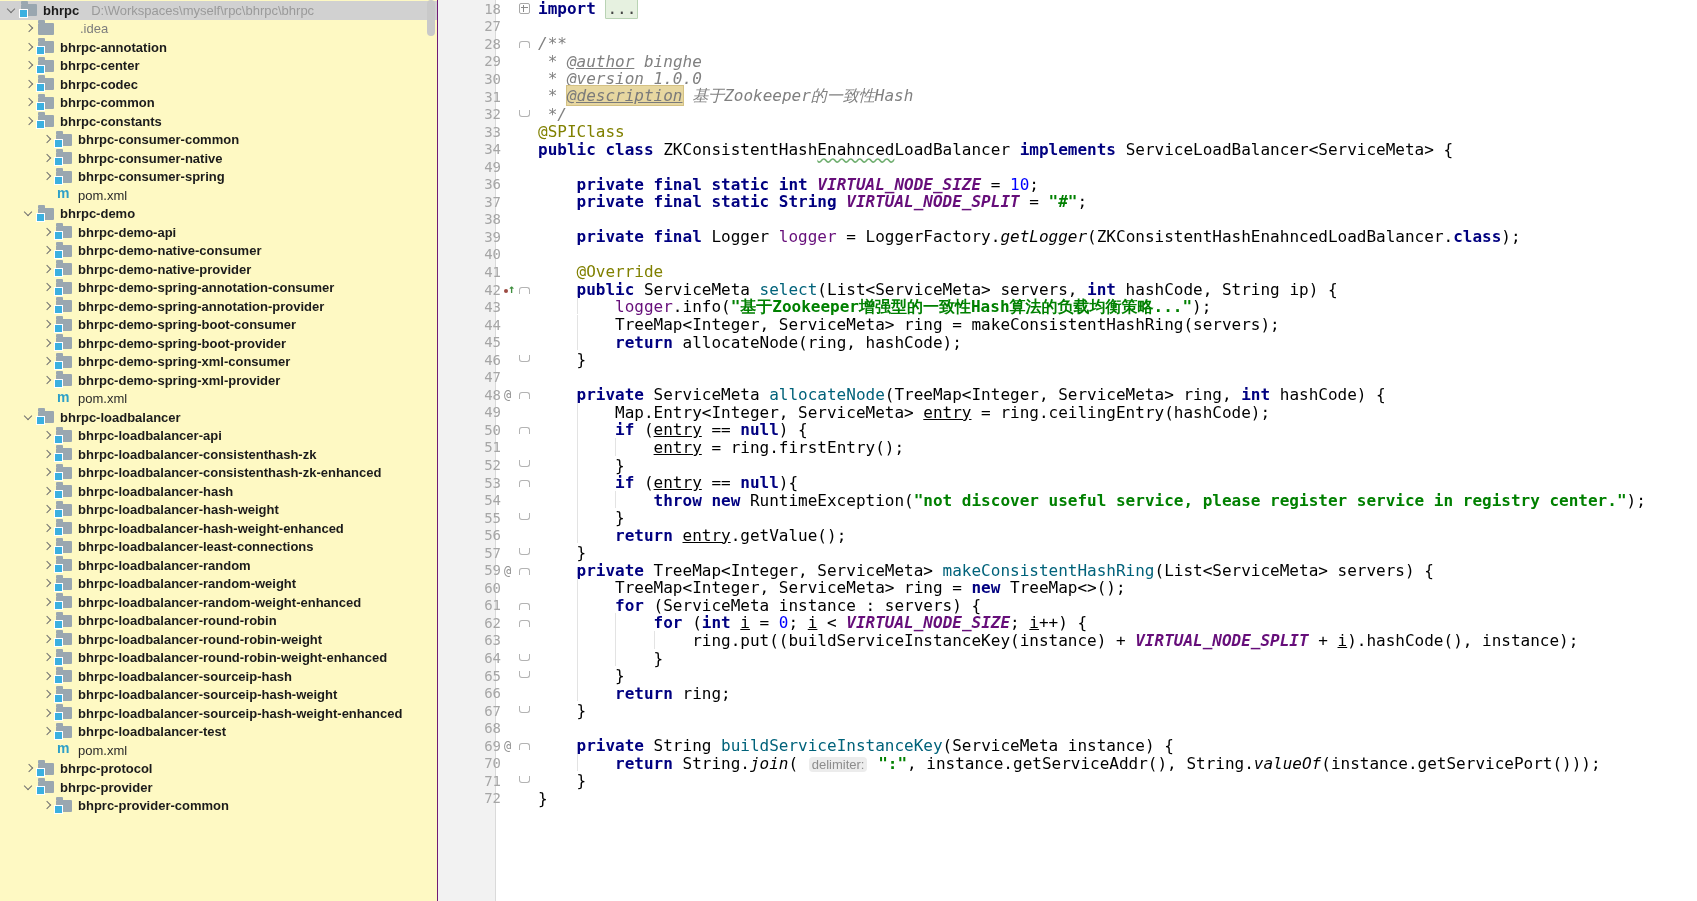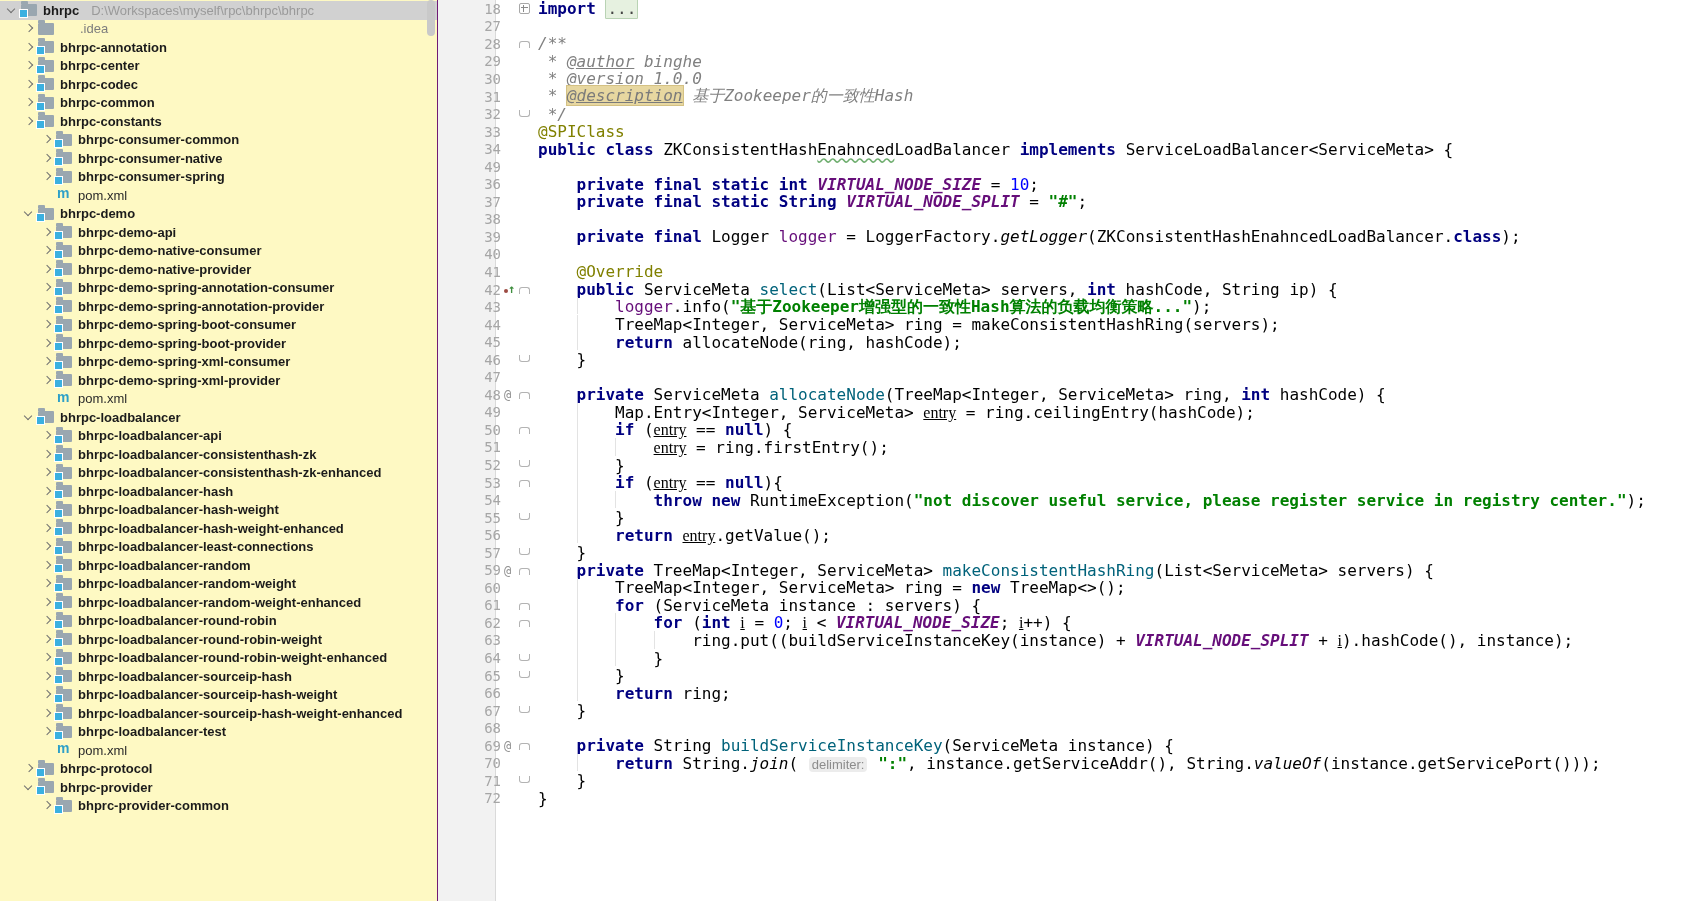--- a/index.html
+++ b/index.html
@@ -64,21 +64,21 @@
   .n{color:#0000ff;}
   .f{color:#660e7a;}
   .c{color:#660e7a;font-style:italic;font-weight:bold;}
   .a{color:#808000;}
   .m{color:#00627a;}
   .i{font-style:italic;}
   .d{color:#808080;font-style:italic;}
   .dt{color:#808080;font-style:italic;text-decoration:underline;}
   .dh{color:#7a7a7a;font-style:italic;text-decoration:underline;background:#e7d7a0;border-radius:0;
       box-shadow:0 0 0 1px #d4c184;}
-  .u{text-decoration:underline;font-family:Liberation Serif, serif;}
+  .u{text-decoration:underline;}
   .w{text-decoration:underline wavy #6fae6f;text-underline-offset:3px;}
   .h{font-family:"Liberation Sans",sans-serif;font-size:13px;background:#ececec;color:#8c8c8c;
       border-radius:4px;padding:0 3px;margin:0 1px;}
   .fold{background:#e6f1e0;border:1px solid #b9d3b4;color:#444;border-radius:1px;padding:0 1px;}
 </style>
 </head>
 <body>
 
 <div class="app">
   <aside class="tree">

